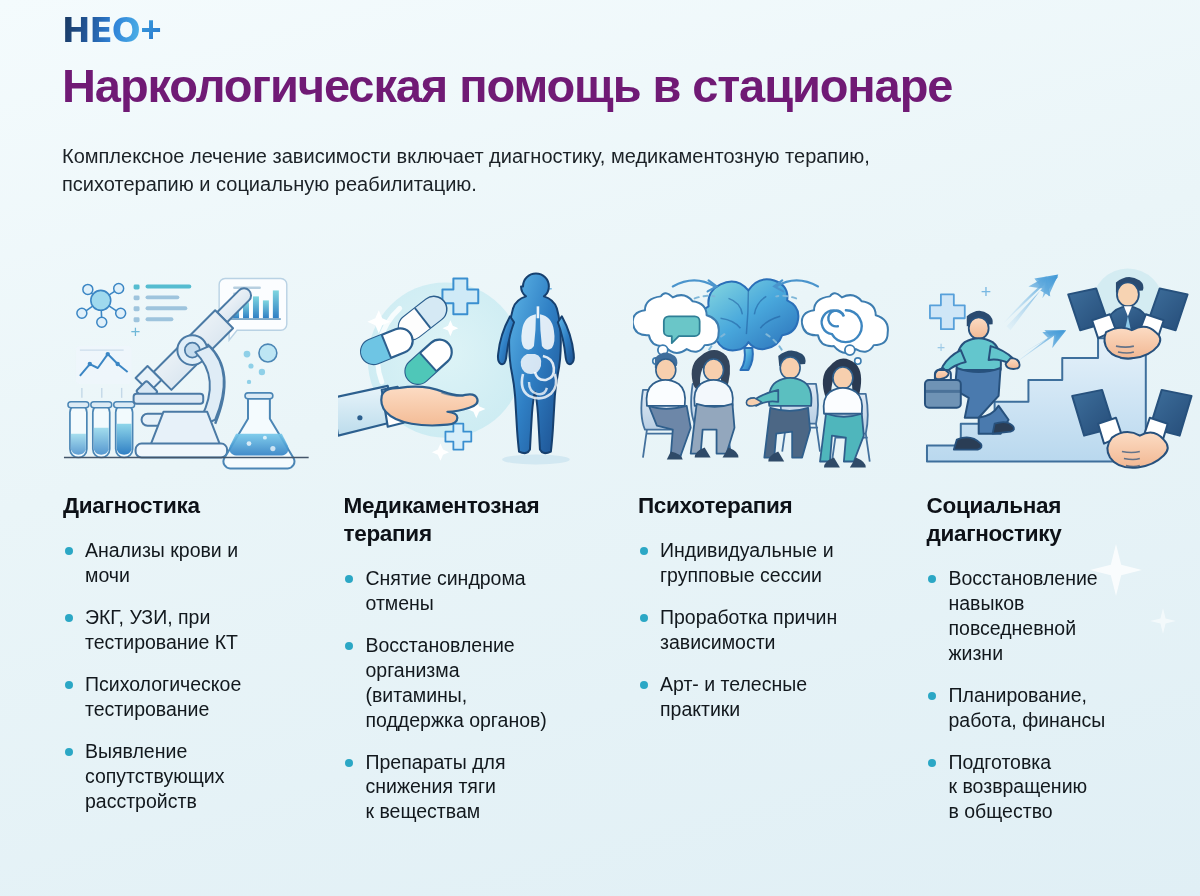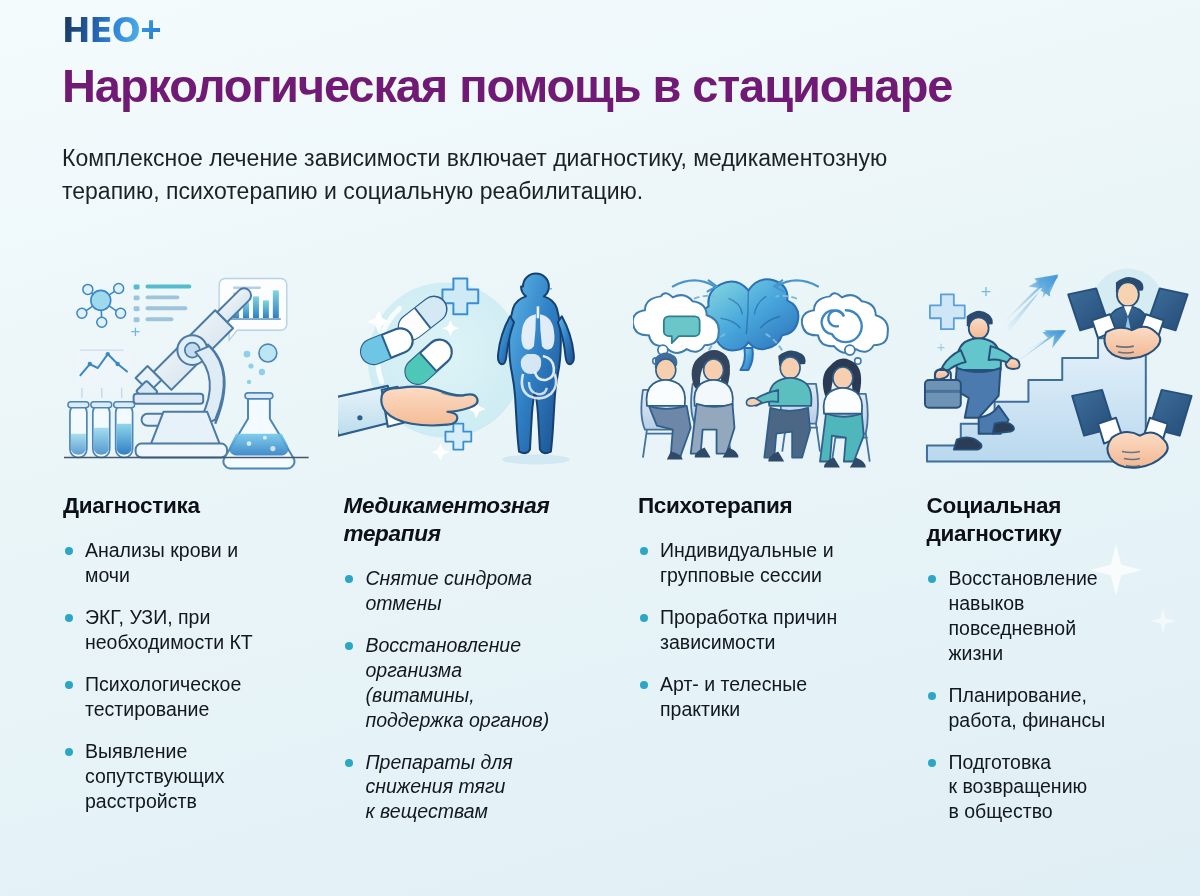--- a/index.html
+++ b/index.html
@@ -77,37 +77,37 @@
     line-height: 1.1;
     letter-spacing: -1.1px;
     color: #701a75;
   }
 
   .subtitle {
     position: absolute;
     left: 62px;
     top: 142px;
     width: 890px;
-    font-size: 23px;
+    font-size: 20px;
     line-height: 1.42;
     font-weight: 400;
     color: #1b2126;
   }
 
   
   .columns {
     position: absolute;
     left: 0;
     top: 262px;
     width: 1200px;
     display: flex;
   }
   .col { position: relative; }
   .col-1 { width: 290px; margin-left: 58px; }
-  .col-2 { width: 280px; margin-left: -8px; font-style: italic; }
+  .col-2 { width: 280px; margin-left: -8px; }
   .col-3 { width: 285px; margin-left: 16px; }
   .col-4 { width: 280px; margin-left: 5px; }
 
   .illus {
     position: relative;
     width: 100%;
     height: 212px;
     margin-bottom: 18px;
   }
   .illus svg { display: block; width: 100%; height: 100%; }
@@ -283,21 +283,21 @@
 
           <line x1="6" y1="196" x2="252" y2="196" stroke="#44566a" stroke-width="1.6"></line>
         </svg>
       </div>
 
       <h2 class="col-heading">Диагностика</h2>
       <ul class="bullets">
         <li>Анализы крови и
 мочи</li>
         <li>ЭКГ, УЗИ, при
-необходимости КТ</li>
+тестирование КТ</li>
         <li>Психологическое
 тестирование</li>
         <li>Выявление
 сопутствующих
 расстройств</li>
       </ul>
     </div>
 
     <div class="col col-2">
       <div class="illus">

